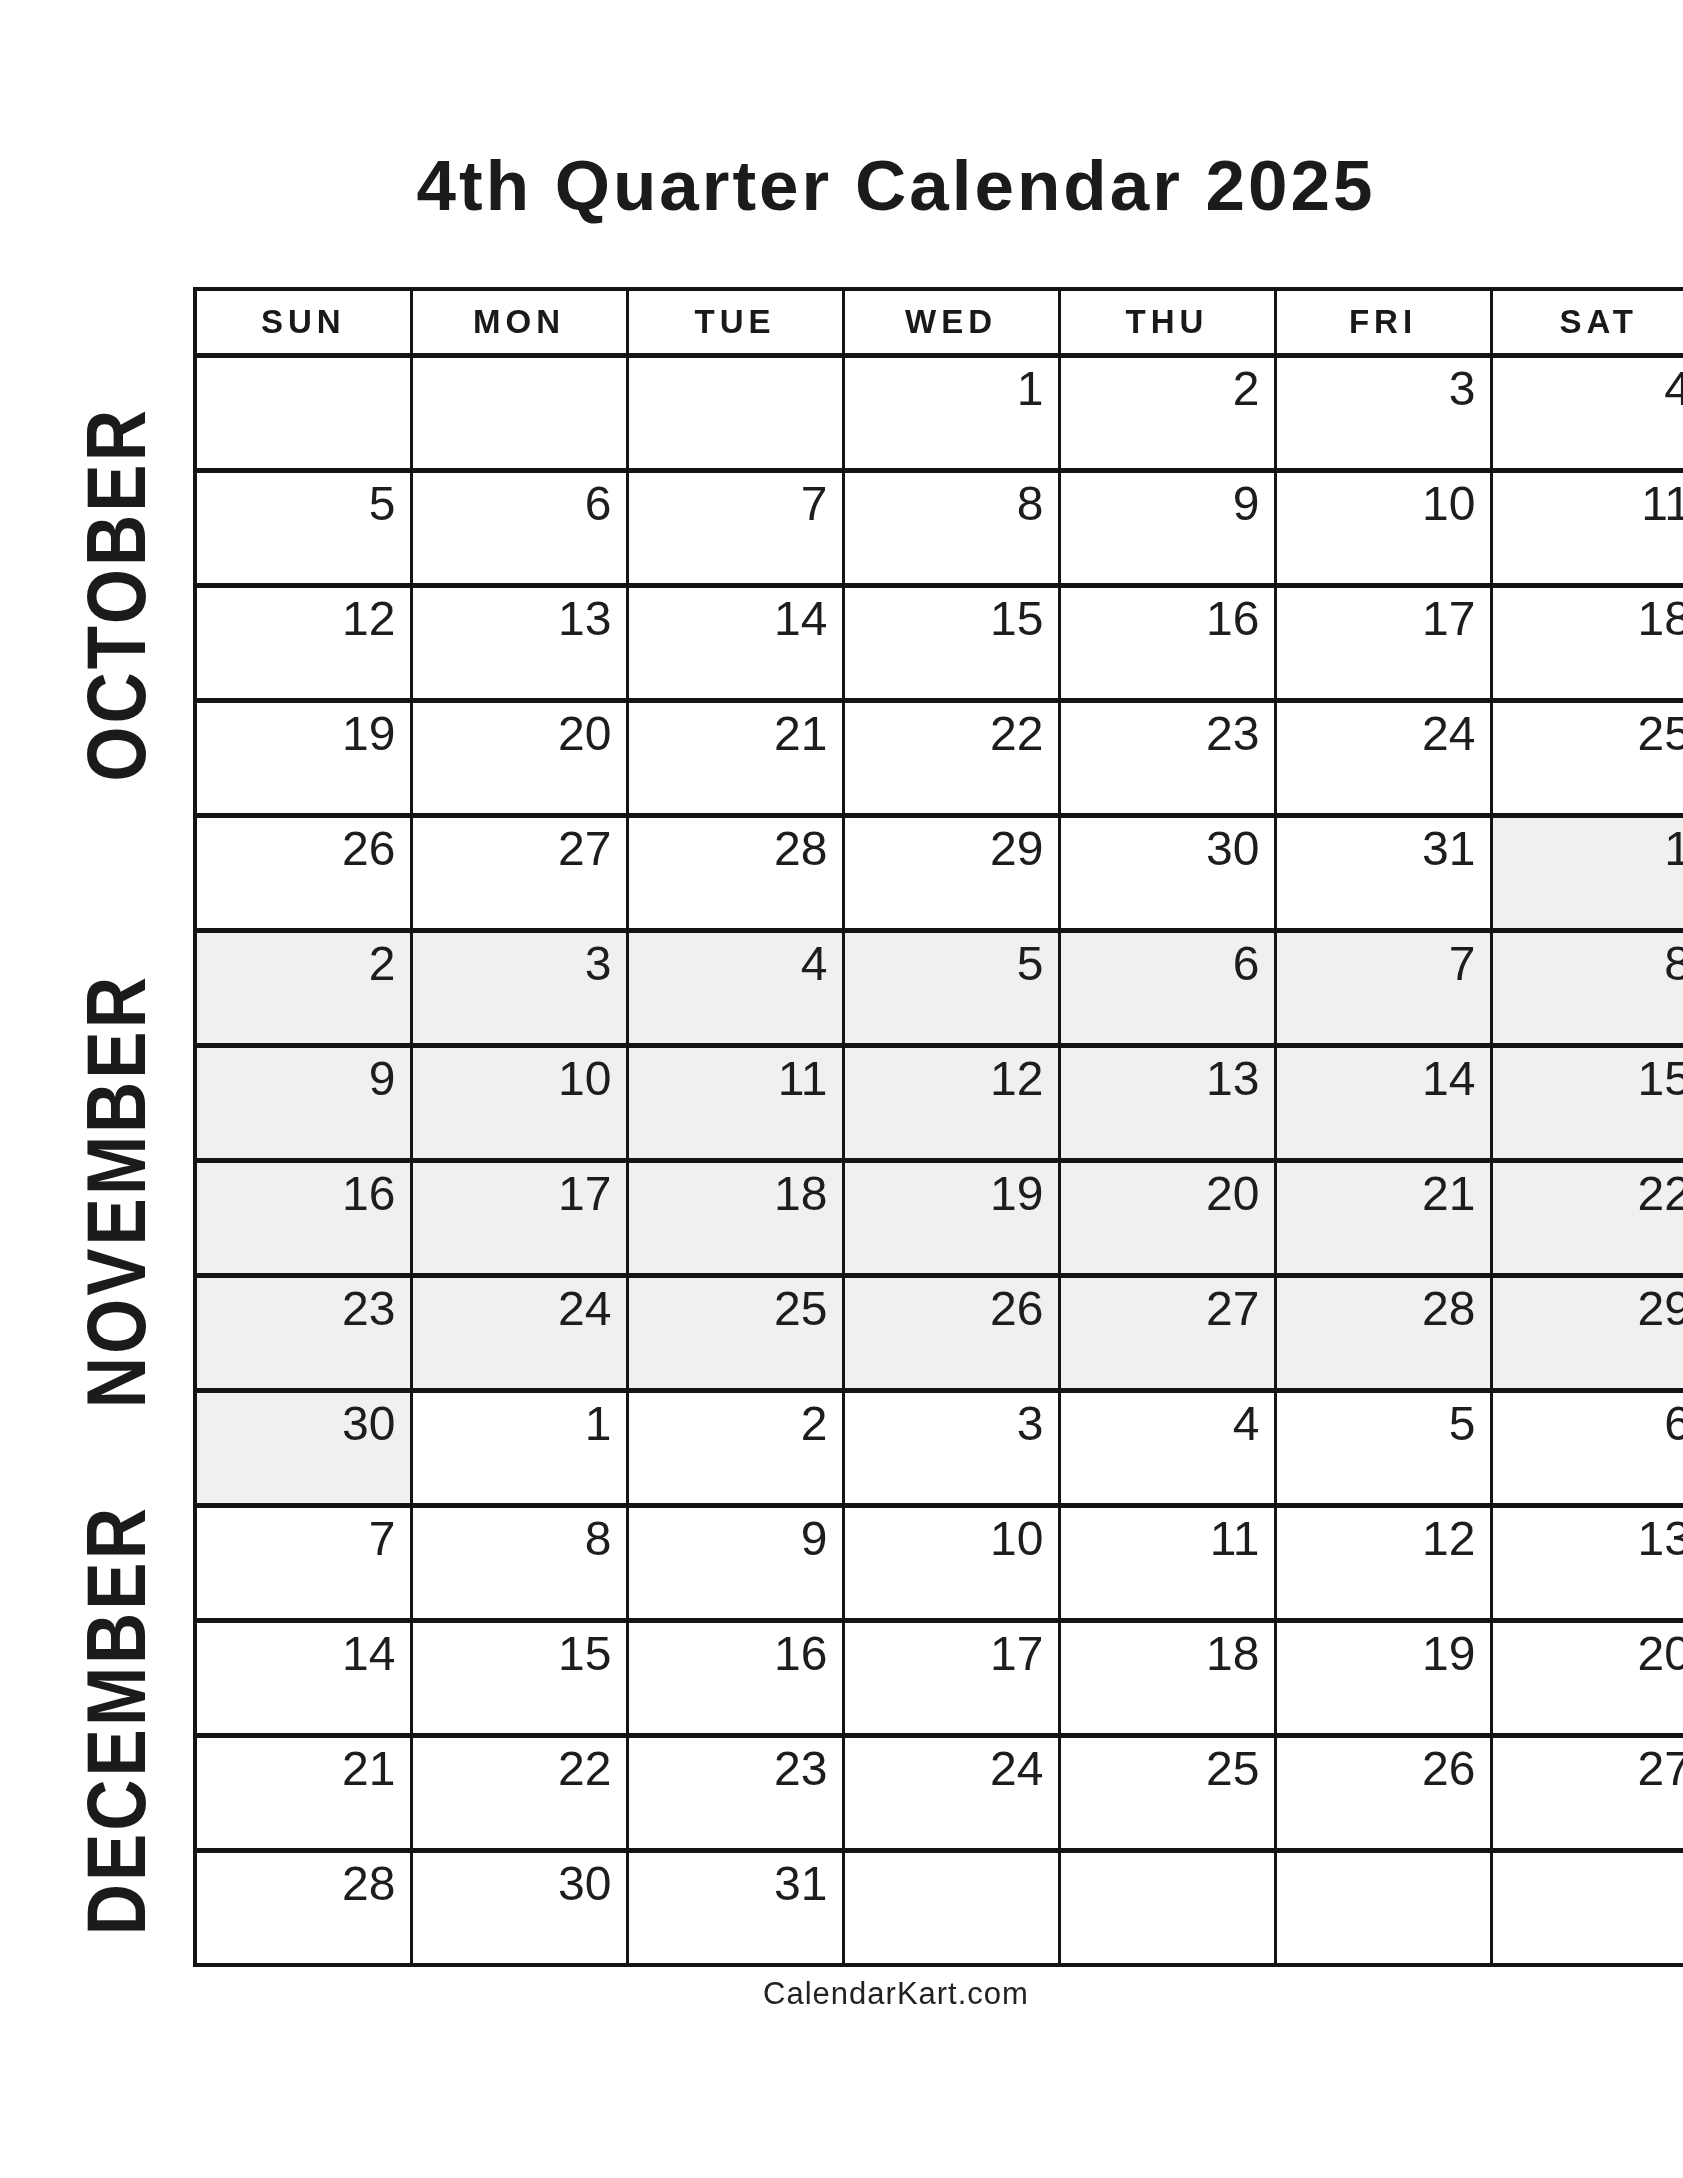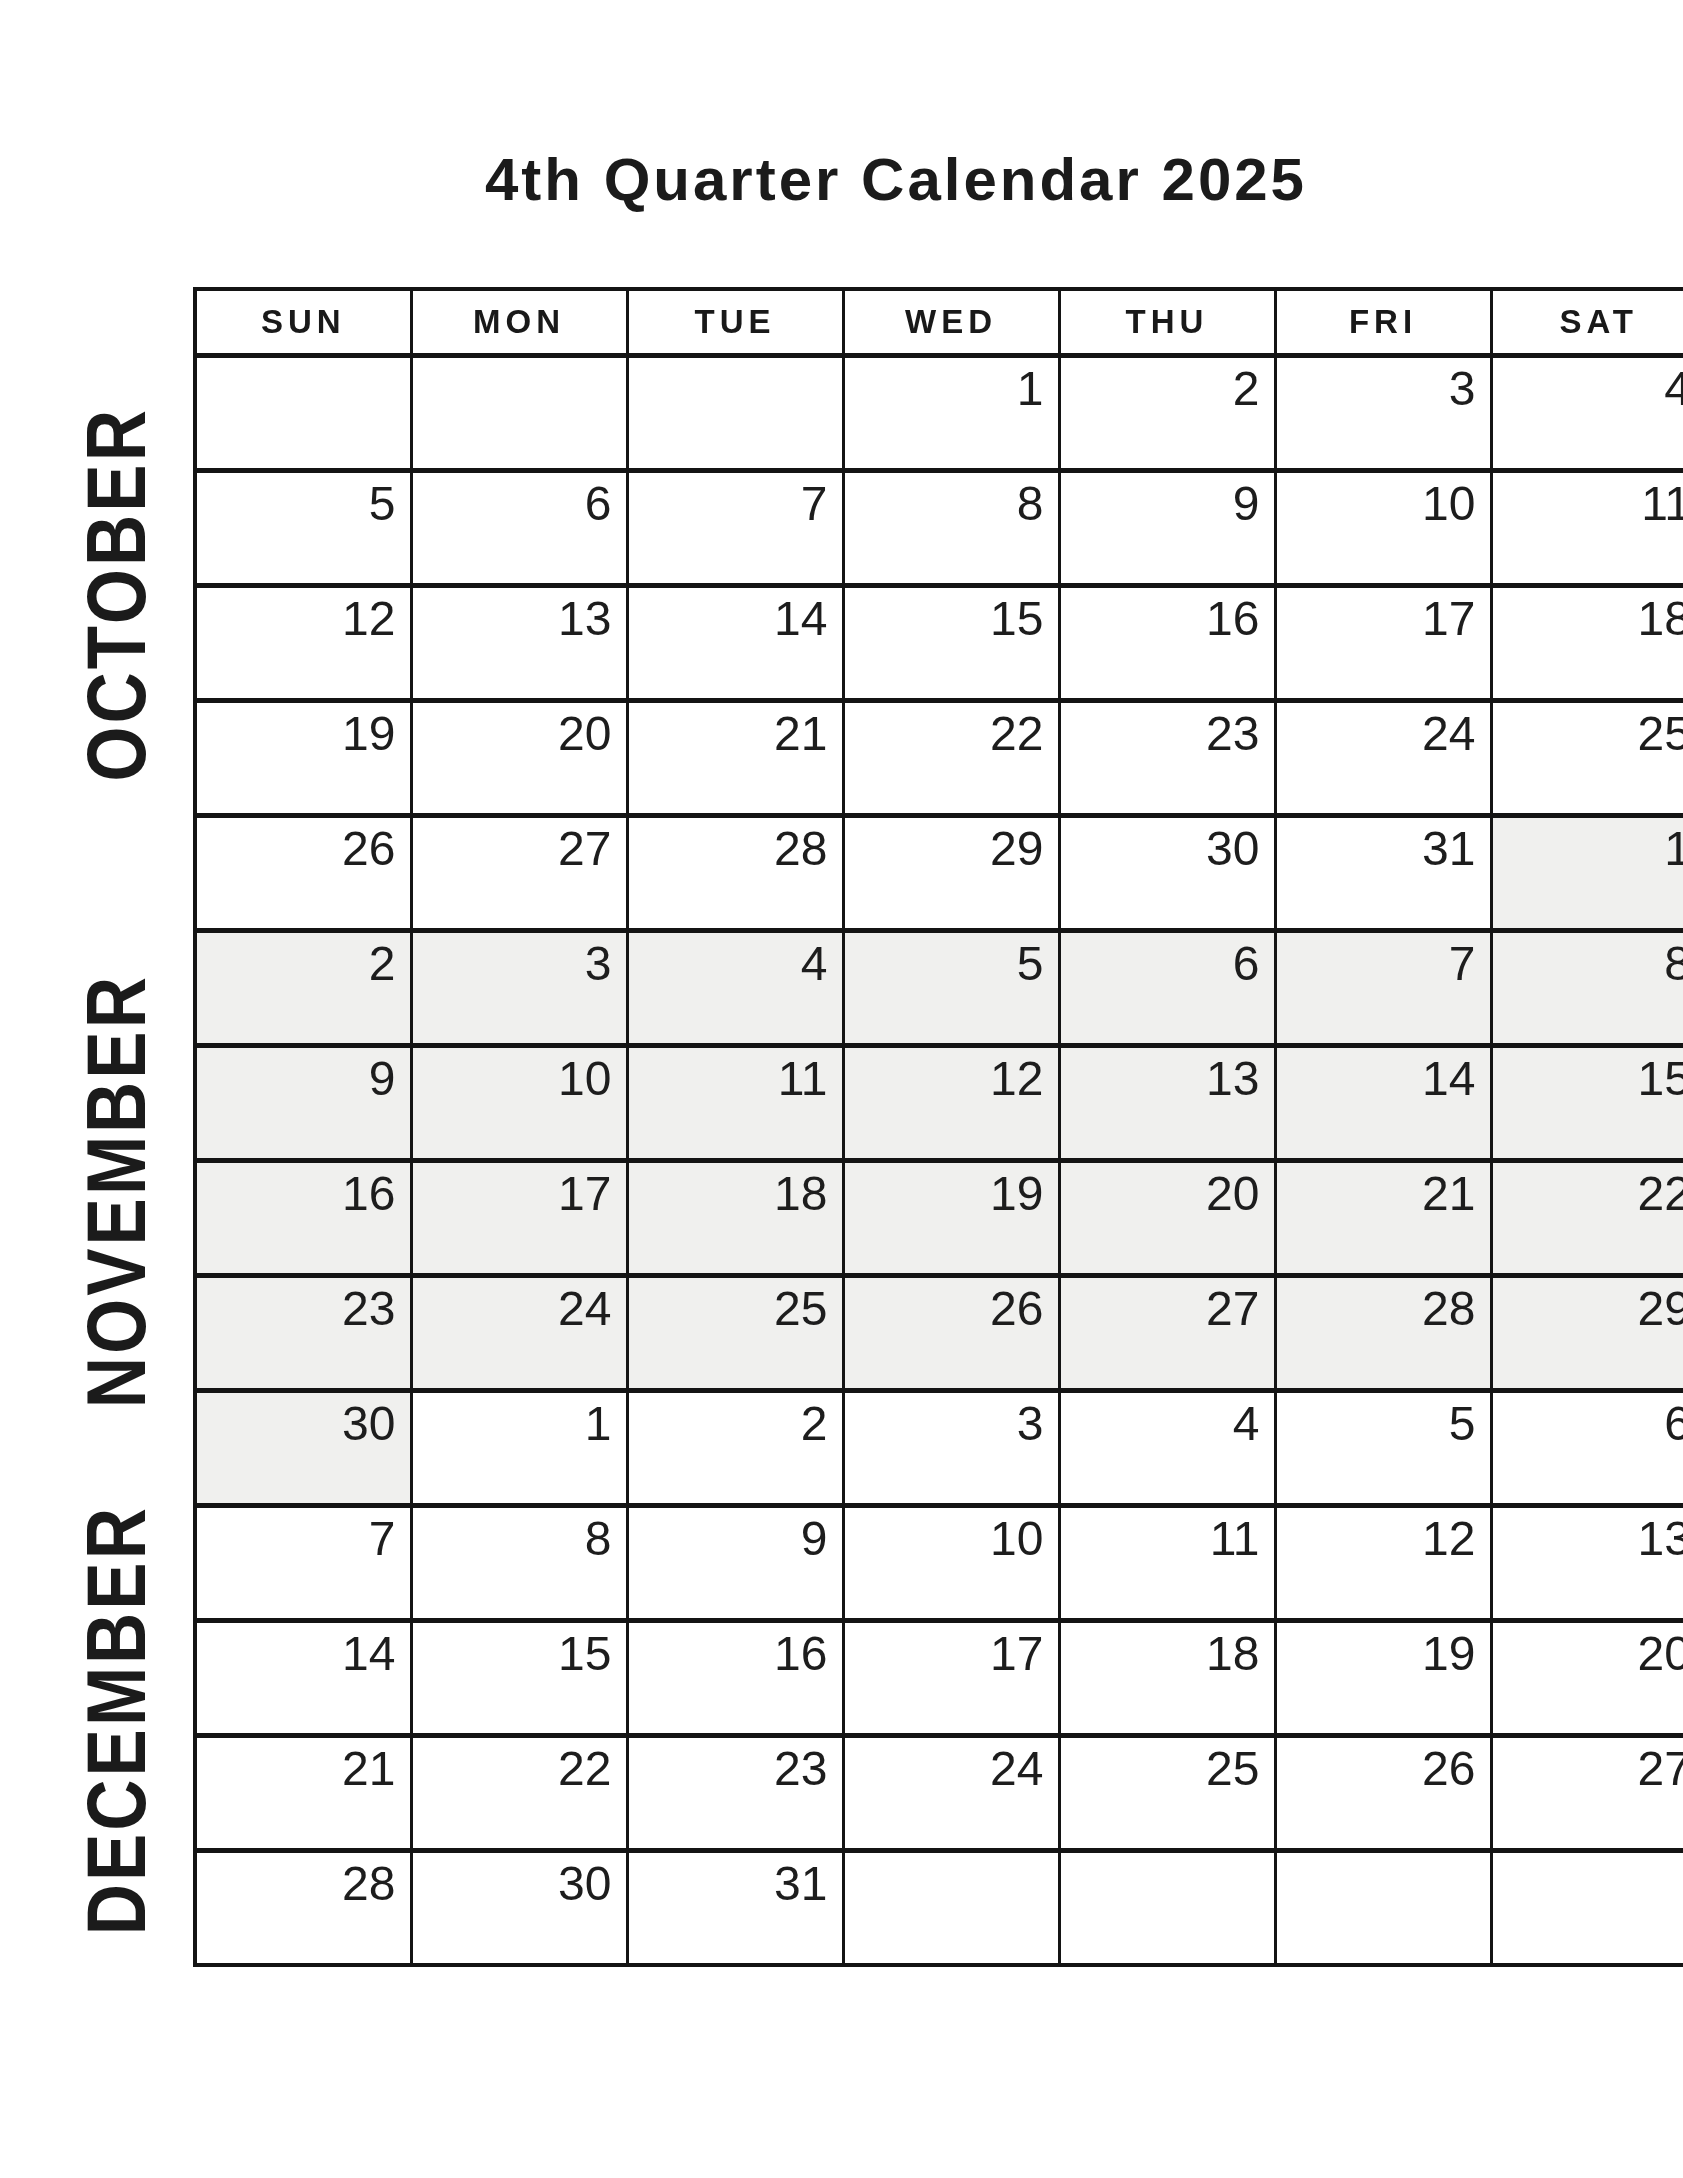--- a/index.html
+++ b/index.html
@@ -11,21 +11,21 @@
     background: #ffffff;
     font-family: "Liberation Sans", "DejaVu Sans", sans-serif;
     overflow: hidden;
   }
   .title {
     position: absolute;
     top: 145px;
     left: 193px;
     width: 1406px;
     text-align: center;
-    font-size: 60px;
+    font-size: 71px;
     font-weight: 700;
     letter-spacing: 3px;
     color: #1b1b1b;
     white-space: nowrap;
   }
   .cal {
     position: absolute;
     left: 193px;
     top: 287px;
     width: 1516px;
@@ -243,15 +243,16 @@
           <td>30</td>
           <td>31</td>
           <td></td>
           <td></td>
           <td></td>
           <td></td>
         </tr>
       </tbody>
   </table>
 
+  <div class="footer">CalendarKart.com</div>
 
 </div>
 
 
 </body></html>

